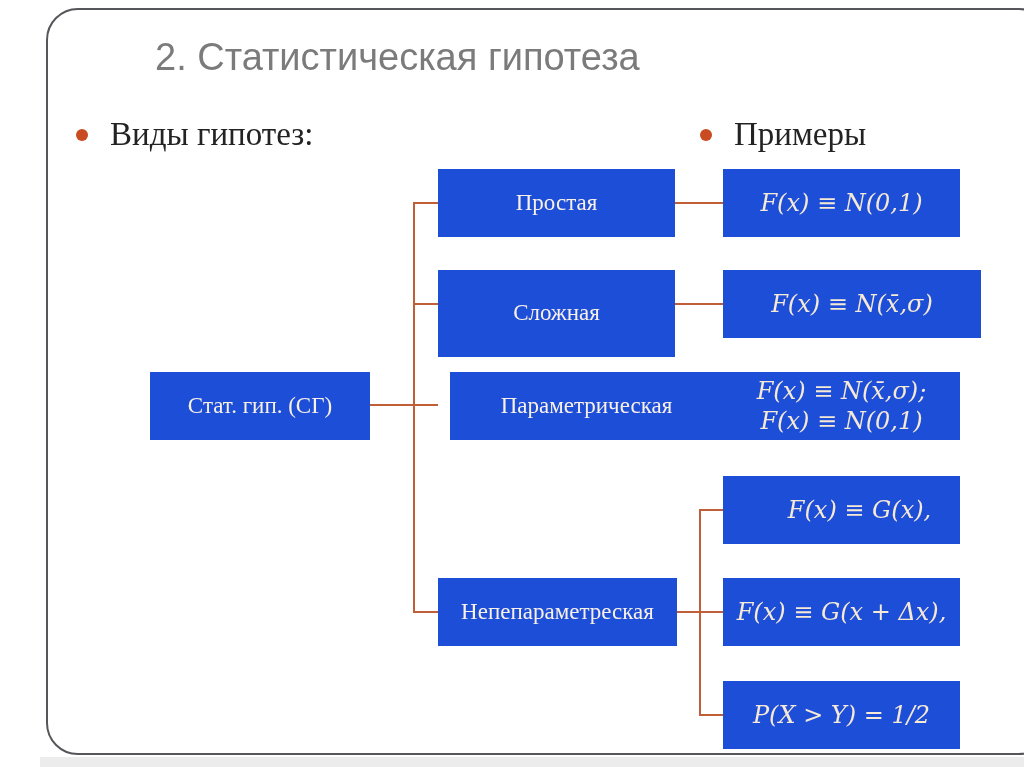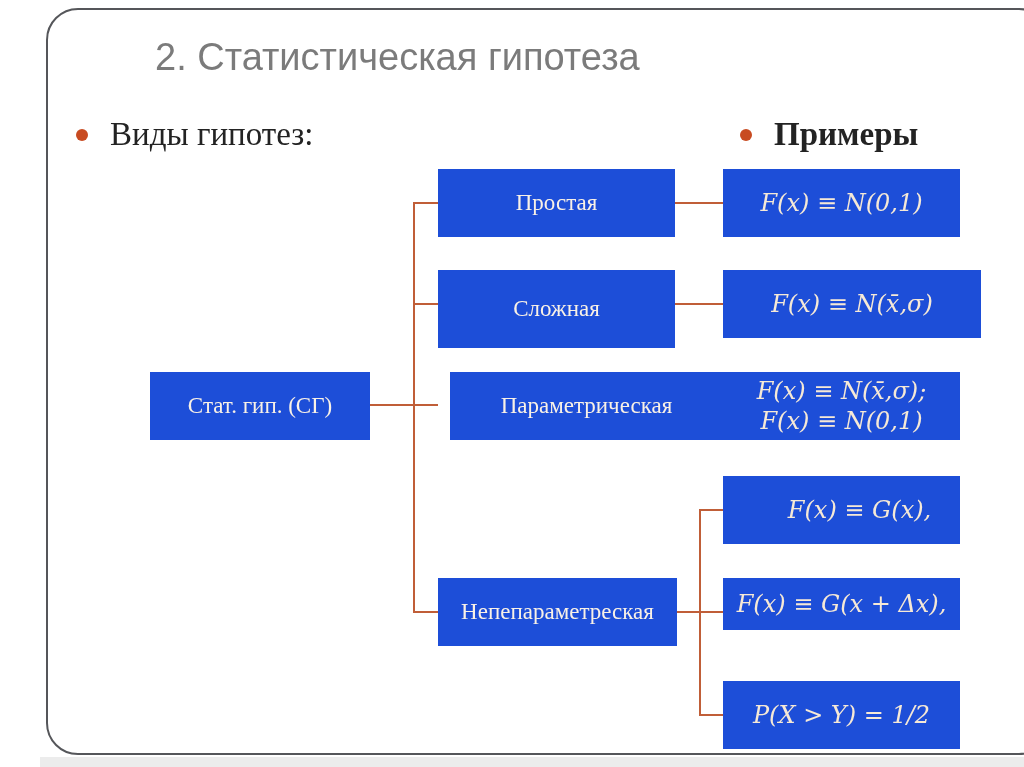--- a/index.html
+++ b/index.html
@@ -8,38 +8,38 @@
   .bottom-strip{position:absolute;left:0;top:757px;width:1024px;height:10px;background:#ececec;}
   .slide-border{position:absolute;left:6px;top:8px;width:1005px;height:747px;
                 border:2px solid #55565a;border-radius:32px;box-sizing:border-box;}
   .slide-title{position:absolute;left:115px;top:36px;width:800px;
                font-family:"Liberation Sans", sans-serif;font-size:38px;color:#7b7b7b;
                letter-spacing:0px;white-space:nowrap;}
   .bullet-row{position:absolute;top:116px;display:flex;align-items:center;}
   .bullet-row .dot{width:12px;height:12px;border-radius:50%;background:#c84b21;margin-right:22px;flex:none;}
   .bullet-row .btext{font-size:33px;color:#232323;white-space:nowrap;}
   .bullet-left{left:36px;}
-  .bullet-right{left:700px;font-weight:bold;}
+  .bullet-right{left:660px;}
   .node{position:absolute;background:#1d4ed8;display:flex;flex-direction:column;
         align-items:center;justify-content:center;box-sizing:border-box;}
   .node .lbl{color:#f9f1e6;font-size:23px;line-height:1.15;white-space:nowrap;}
   .node .formula{color:#f6e9d6;font-size:24px;line-height:1.25;font-style:italic;white-space:nowrap;
                  font-family:"DejaVu Serif", serif;}
   .line{position:absolute;background:#c05e38;}
   
   .n-root{left:110px;top:372px;width:220px;height:68px;}
   .n-t0{left:398px;top:169px;width:237px;height:68px;}
-  .n-t1{left:398px;top:270px;width:237px;height:78px;}
+  .n-t1{left:398px;top:270px;width:237px;height:87px;}
   .n-t2{left:410px;top:372px;width:273px;height:68px;}
   .n-t3{left:398px;top:578px;width:239px;height:68px;}
   .n-e0{left:683px;top:169px;width:237px;height:68px;}
   .n-e1{left:683px;top:270px;width:258px;height:68px;text-align:center;}
   .n-e2{left:683px;top:372px;width:237px;height:68px;}
   .n-e3{left:683px;top:476px;width:237px;height:68px;padding-left:36px;}
-  .n-e4{left:683px;top:578px;width:237px;height:52px;text-align:center;}
+  .n-e4{left:683px;top:578px;width:237px;height:68px;text-align:center;}
   .n-e5{left:683px;top:681px;width:237px;height:68px;}
   
   .l-root{left:330px;top:404px;width:68px;height:2px;}
   .l-trunk-left{left:373px;top:202px;width:2px;height:411px;}
   .l-t0{left:375px;top:202px;width:23px;height:2px;}
   .l-t1{left:375px;top:303px;width:23px;height:2px;}
   .l-t3{left:375px;top:611px;width:23px;height:2px;}
   .l-e0{left:635px;top:202px;width:48px;height:2px;}
   .l-e1{left:635px;top:303px;width:48px;height:2px;}
   .l-e2{left:635px;top:404px;width:48px;height:2px;}

